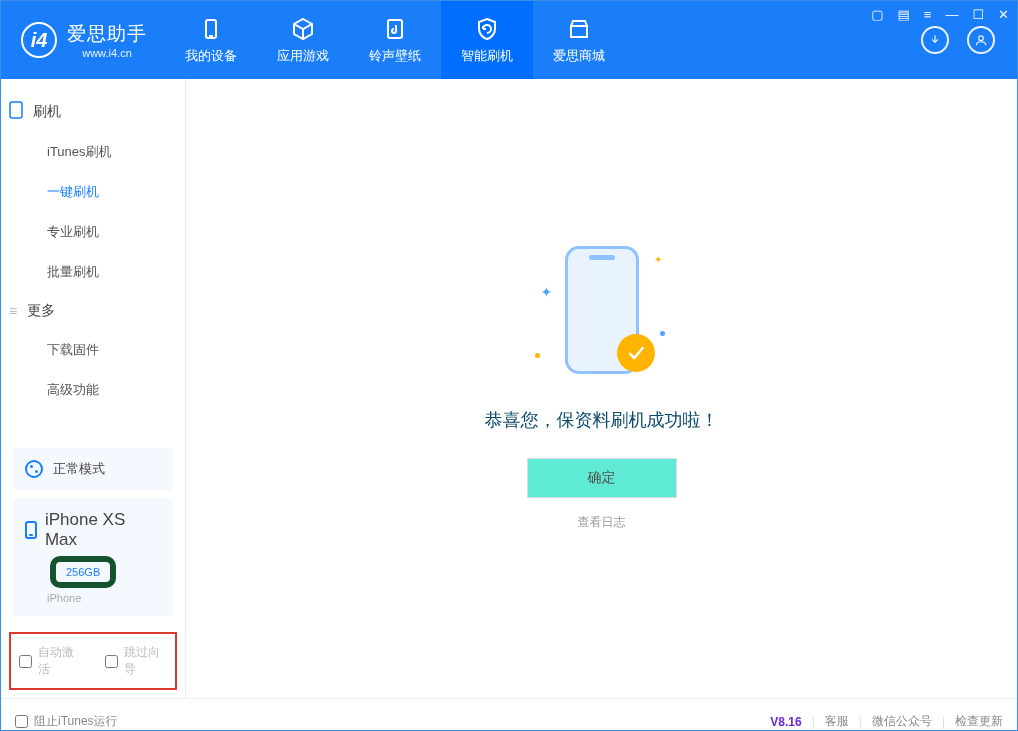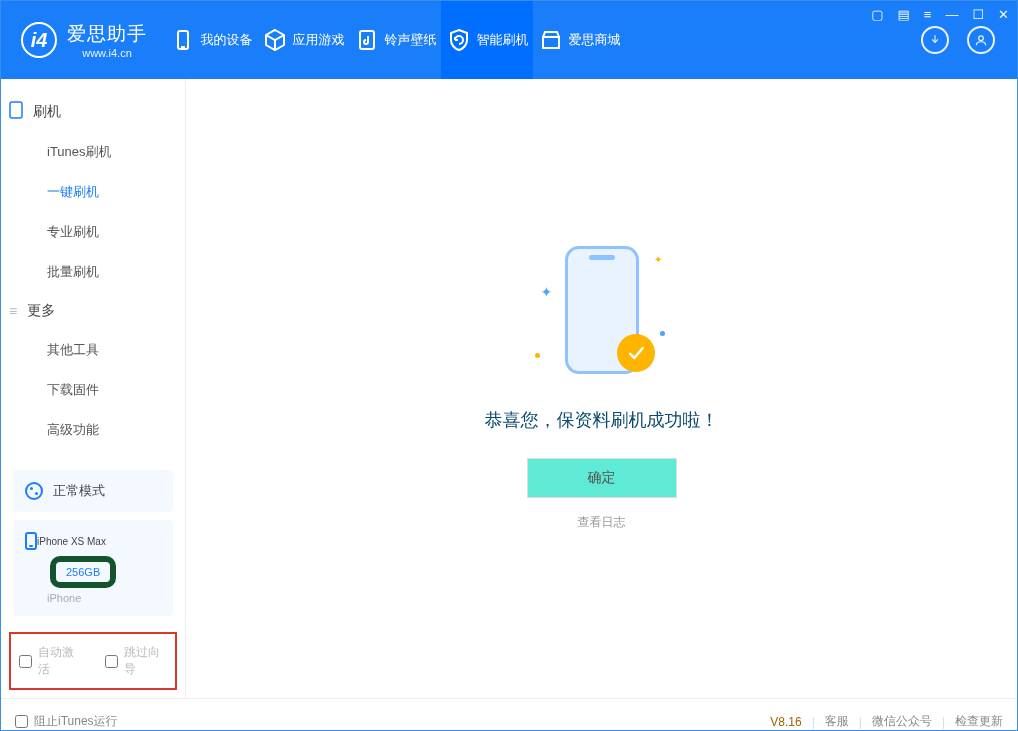--- a/index.html
+++ b/index.html
@@ -6,42 +6,42 @@
 body { background: #fff; width: 1018px; height: 731px; overflow: hidden; border: 1px solid #3a8ee6; }
 
 
 .header { background: #1a7efb; height: 78px; display: flex; align-items: stretch; position: relative; }
 .logo-area { display: flex; align-items: center; padding: 0 18px 0 20px; }
 .logo-icon { width: 36px; height: 36px; border-radius: 50%; border: 2px solid #fff; display: flex; align-items: center; justify-content: center; color: #fff; font-weight: bold; font-size: 20px; font-style: italic; margin-right: 10px; }
 .logo-text { color: #fff; text-align: center; }
 .logo-title { font-size: 19px; font-weight: 500; letter-spacing: 1px; }
 .logo-sub { font-size: 11px; opacity: .9; }
 .tabs { display: flex; flex: 1; }
-.tab { width: 92px; display: flex; flex-direction: row; align-items: center; justify-content: center; color: #fff; font-size: 13px; cursor: pointer; gap: 5px; }
+.tab { width: 92px; display: flex; flex-direction: column; align-items: center; justify-content: center; color: #fff; font-size: 13px; cursor: pointer; gap: 5px; }
 .tab.active { background: #006eff; }
 .tab-icon { width: 26px; height: 26px; display: flex; align-items: center; justify-content: center; }
 .titlebar-icons { position: absolute; top: 6px; right: 8px; display: flex; gap: 14px; color: #fff; font-size: 13px; }
 .titlebar-icons span { cursor: pointer; opacity: .95; }
 .header-right { display: flex; align-items: center; gap: 18px; padding: 0 22px; }
 .header-right .circ { width: 28px; height: 28px; border: 2px solid #fff; border-radius: 50%; display: flex; align-items: center; justify-content: center; color: #fff; font-size: 14px; cursor: pointer; opacity: .9; }
 
 
 .body { display: flex; height: calc(100% - 78px - 32px); }
 .sidebar { width: 185px; border-right: 1px solid #eee; padding-top: 12px; display: flex; flex-direction: column; }
 .side-section-title { display: flex; align-items: center; gap: 10px; padding: 10px 8px; font-size: 14px; color: #444; font-weight: 500; }
 .side-items { }
 .side-item { padding: 11px 16px 11px 46px; font-size: 13px; color: #555; cursor: pointer; }
 .side-item.active { color: #1a7efb; }
 .spacer { flex: 1; }
 .status-box { margin: 4px 12px; background: #f4f8ff; border-radius: 4px; padding: 12px 12px; display: flex; align-items: center; gap: 10px; font-size: 13px; color: #444; }
 .status-box .st-icon { width: 18px; height: 18px; border: 2px solid #1a7efb; border-radius: 50%; position: relative; }
 .status-box .st-icon::before { content: ""; position: absolute; width: 3px; height: 3px; border-radius: 50%; background: #1a7efb; top: 3px; left: 3px; }
 .status-box .st-icon::after { content: ""; position: absolute; width: 3px; height: 3px; border-radius: 50%; background: #1a7efb; bottom: 3px; right: 3px; }
 .device-box { margin: 4px 12px 10px; background: #f4f8ff; border-radius: 4px; padding: 12px; }
-.device-name { display: flex; align-items: center; font-size: 10px; color: #444; font-weight: 500; }
+.device-name { display: flex; align-items: center; gap: 8px; font-size: 17px; color: #444; font-weight: 500; }
 .device-icon { width: 12px; height: 18px; border: 2px solid #1a7efb; border-radius: 3px; position: relative; }
 .device-icon::after { content: ""; position: absolute; bottom: 1px; left: 50%; transform: translateX(-50%); width: 4px; height: 2px; background: #1a7efb; border-radius: 1px; }
 .capacity-badge { display: inline-block; margin-top: 6px; margin-left: 25px; padding: 4px 10px; border: 6px solid #14532d; border-radius: 10px; font-size: 11px; color: #1a7efb; }
 .device-sub { margin-left: 22px; font-size: 11px; color: #aaa; margin-top: 4px; }
 .redbox { border: 2px solid #d9382f; margin: 6px 8px 8px; padding: 10px 8px; display: flex; gap: 24px; align-items: center; }
 .cb { display: flex; align-items: center; gap: 6px; font-size: 12px; color: #bbb; }
 .cb input { width: 13px; height: 13px; }
 
 .main { flex: 1; display: flex; flex-direction: column; align-items: center; justify-content: center; }
 .phone-illustration { width: 110px; height: 140px; position: relative; margin-bottom: 22px; }
@@ -57,21 +57,21 @@
 .dot.d2 { right: -8px; bottom: 50px; background: #4aa3ff; }
 
 .success-text { font-size: 18px; color: #0c4a6e; margin-bottom: 26px; }
 .ok-btn { width: 150px; height: 40px; border: 1px solid #ddd; background: #5eead4; font-size: 14px; color: #555; cursor: pointer; margin-bottom: 16px; }
 .log-link { font-size: 12px; color: #999; cursor: pointer; }
 
 
 .footer { height: 32px; border-top: 1px solid #eee; display: flex; align-items: flex-end; padding: 0 14px; font-size: 12px; color: #888; }
 .footer .cb { color: #888; }
 .footer-right { margin-left: auto; display: flex; align-items: center; gap: 10px; }
-.footer-right .ver { color: #a16207; }
+.footer-right .ver { color: #6d28d9; font-weight: bold; }
 .sep { color: #ddd; }
 .footer a { color: #888; text-decoration: none; cursor: pointer; }
 
 
 .ico-sm svg { width: 24px; height: 24px; }
 </style>
 </head>
 <body>
 
 <div class="header">
@@ -165,21 +165,20 @@
       <div class="side-item">iTunes刷机</div>
       <div class="side-item active">一键刷机</div>
       <div class="side-item">专业刷机</div>
       <div class="side-item">批量刷机</div>
     </div>
     <div class="side-section-title">
       <span style="color:#bbb;">≡</span>
       <span>更多</span>
     </div>
     <div class="side-items">
-      <div class="side-item">其他工具</div>
       <div class="side-item">下载固件</div>
       <div class="side-item">高级功能</div>
     </div>
     <div class="spacer"></div>
     <div class="status-box">
       <span class="st-icon"></span>
       <span>正常模式</span>
     </div>
     <div class="device-box">
       <div class="device-name">

